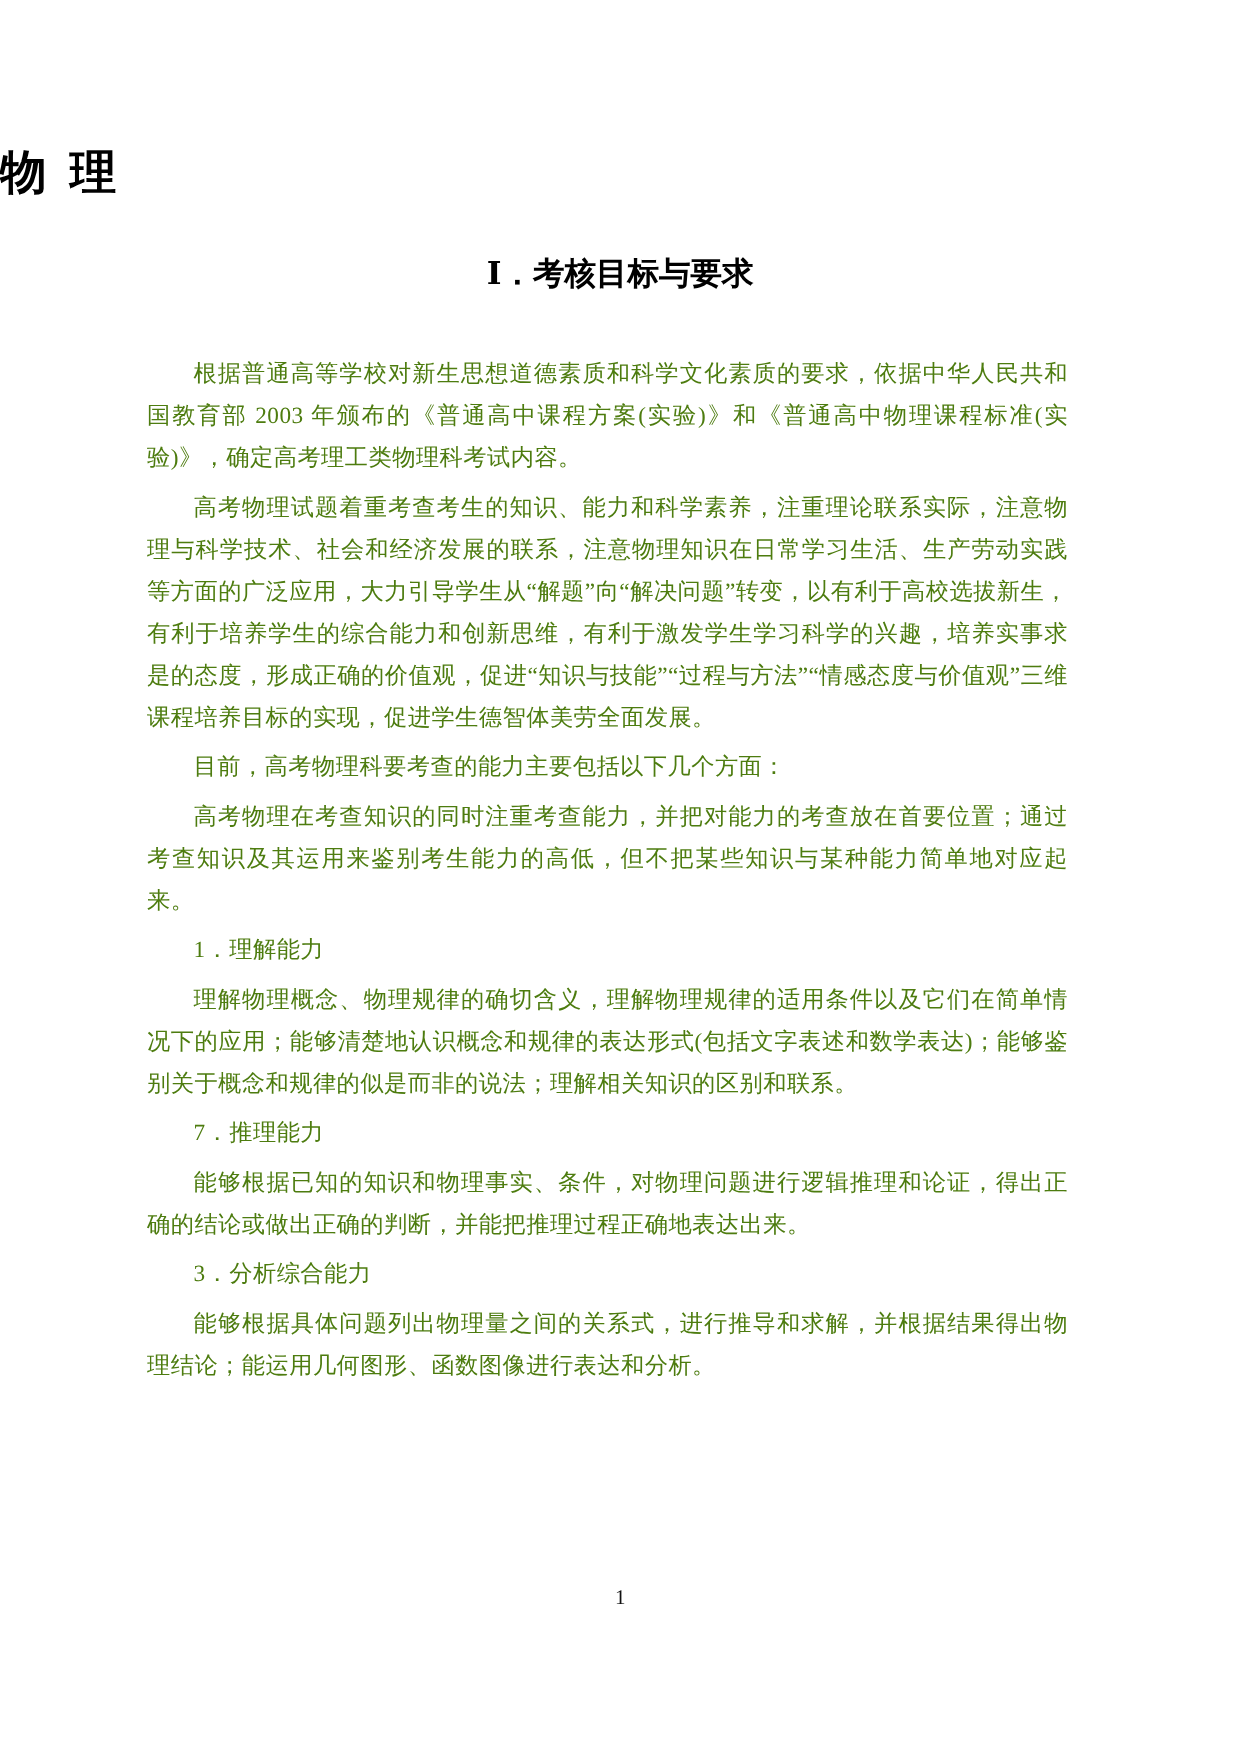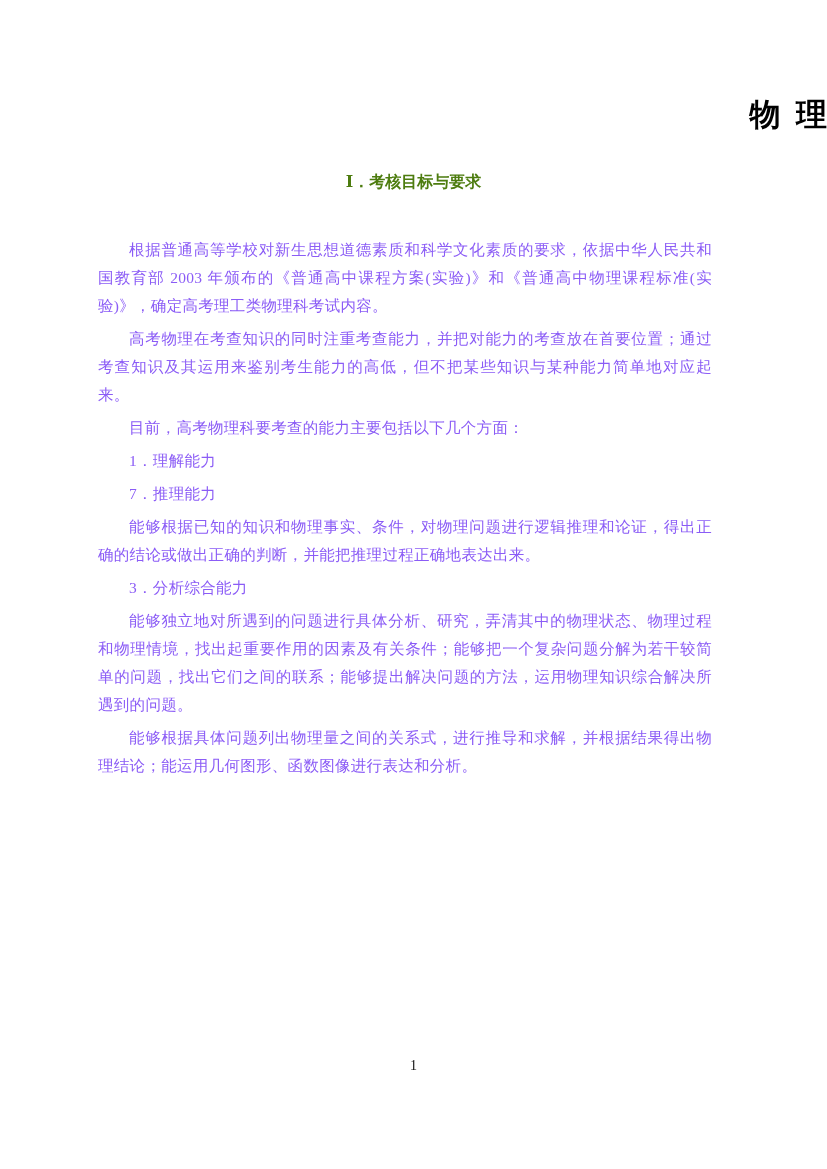--- a/index.html
+++ b/index.html
@@ -12,44 +12,44 @@
     width: 827px;
     height: 1169px;
     background: #ffffff;
     overflow: hidden;
     font-family: "Liberation Serif", "DejaVu Serif", serif;
     color: #1d1d1d;
   }
   .doc-title {
     margin: 0;
     padding-top: 94px;
-    text-align: right;
+    text-align: left;
     font-size: 31px;
     line-height: 42px;
     font-weight: bold;
     color: #000000;
     white-space: pre; 
   }
   .section-heading {
     margin: 32px 0 0 0;
     text-align: center;
-    font-size: 16px;
+    font-size: 21px;
     line-height: 28px;
     font-weight: bold;
-    color: #4d7c0f;
+    color: #000000;
     white-space: pre;
   }
   .doc-body {
     margin: 40px 115px 0 98px;
     font-size: 15.5px;
     line-height: 28px;
     text-align: justify;
     text-justify: inter-ideograph;
     letter-spacing: 0.3px;
-    color: #8b5cf6;
+    color: #4d7c0f;
   }
   .doc-body p {
     margin: 5px 0 0 0;
     text-indent: 2em;
   }
   .page-number {
     position: absolute;
     top: 1056px;
     left: 0;
     width: 100%;
@@ -65,35 +65,36 @@
 <div class="page">
 
   <h1 class="doc-title">物  理</h1>
 
   <h2 class="section-heading">Ⅰ．考核目标与要求</h2>
 
   <div class="doc-body">
 
     <p>根据普通高等学校对新生思想道德素质和科学文化素质的要求，依据中华人民共和国教育部 2003 年颁布的《普通高中课程方案(实验)》和《普通高中物理课程标准(实验)》，确定高考理工类物理科考试内容。</p>
 
+    <p>高考物理试题着重考查考生的知识、能力和科学素养，注重理论联系实际，注意物理与科学技术、社会和经济发展的联系，注意物理知识在日常学习生活、生产劳动实践等方面的广泛应用，大力引导学生从“解题”向“解决问题”转变，以有利于高校选拔新生，有利于培养学生的综合能力和创新思维，有利于激发学生学习科学的兴趣，培养实事求是的态度，形成正确的价值观，促进“知识与技能”“过程与方法”“情感态度与价值观”三维课程培养目标的实现，促进学生德智体美劳全面发展。</p>
+
+    <p>目前，高考物理科要考查的能力主要包括以下几个方面：</p>
 
     <p>高考物理在考查知识的同时注重考查能力，并把对能力的考查放在首要位置；通过考查知识及其运用来鉴别考生能力的高低，但不把某些知识与某种能力简单地对应起来。</p>
 
-    <p>目前，高考物理科要考查的能力主要包括以下几个方面：</p>
-
     <p>1．理解能力</p>
 
+    <p>理解物理概念、物理规律的确切含义，理解物理规律的适用条件以及它们在简单情况下的应用；能够清楚地认识概念和规律的表达形式(包括文字表述和数学表达)；能够鉴别关于概念和规律的似是而非的说法；理解相关知识的区别和联系。</p>
 
     <p>7．推理能力</p>
 
     <p>能够根据已知的知识和物理事实、条件，对物理问题进行逻辑推理和论证，得出正确的结论或做出正确的判断，并能把推理过程正确地表达出来。</p>
 
     <p>3．分析综合能力</p>
 
-    <p>能够独立地对所遇到的问题进行具体分析、研究，弄清其中的物理状态、物理过程和物理情境，找出起重要作用的因素及有关条件；能够把一个复杂问题分解为若干较简单的问题，找出它们之间的联系；能够提出解决问题的方法，运用物理知识综合解决所遇到的问题。</p>
 
 
     <p>能够根据具体问题列出物理量之间的关系式，进行推导和求解，并根据结果得出物理结论；能运用几何图形、函数图像进行表达和分析。</p>
 
 
   </div>
 
   <div class="page-number">1</div>
 
 </div>

